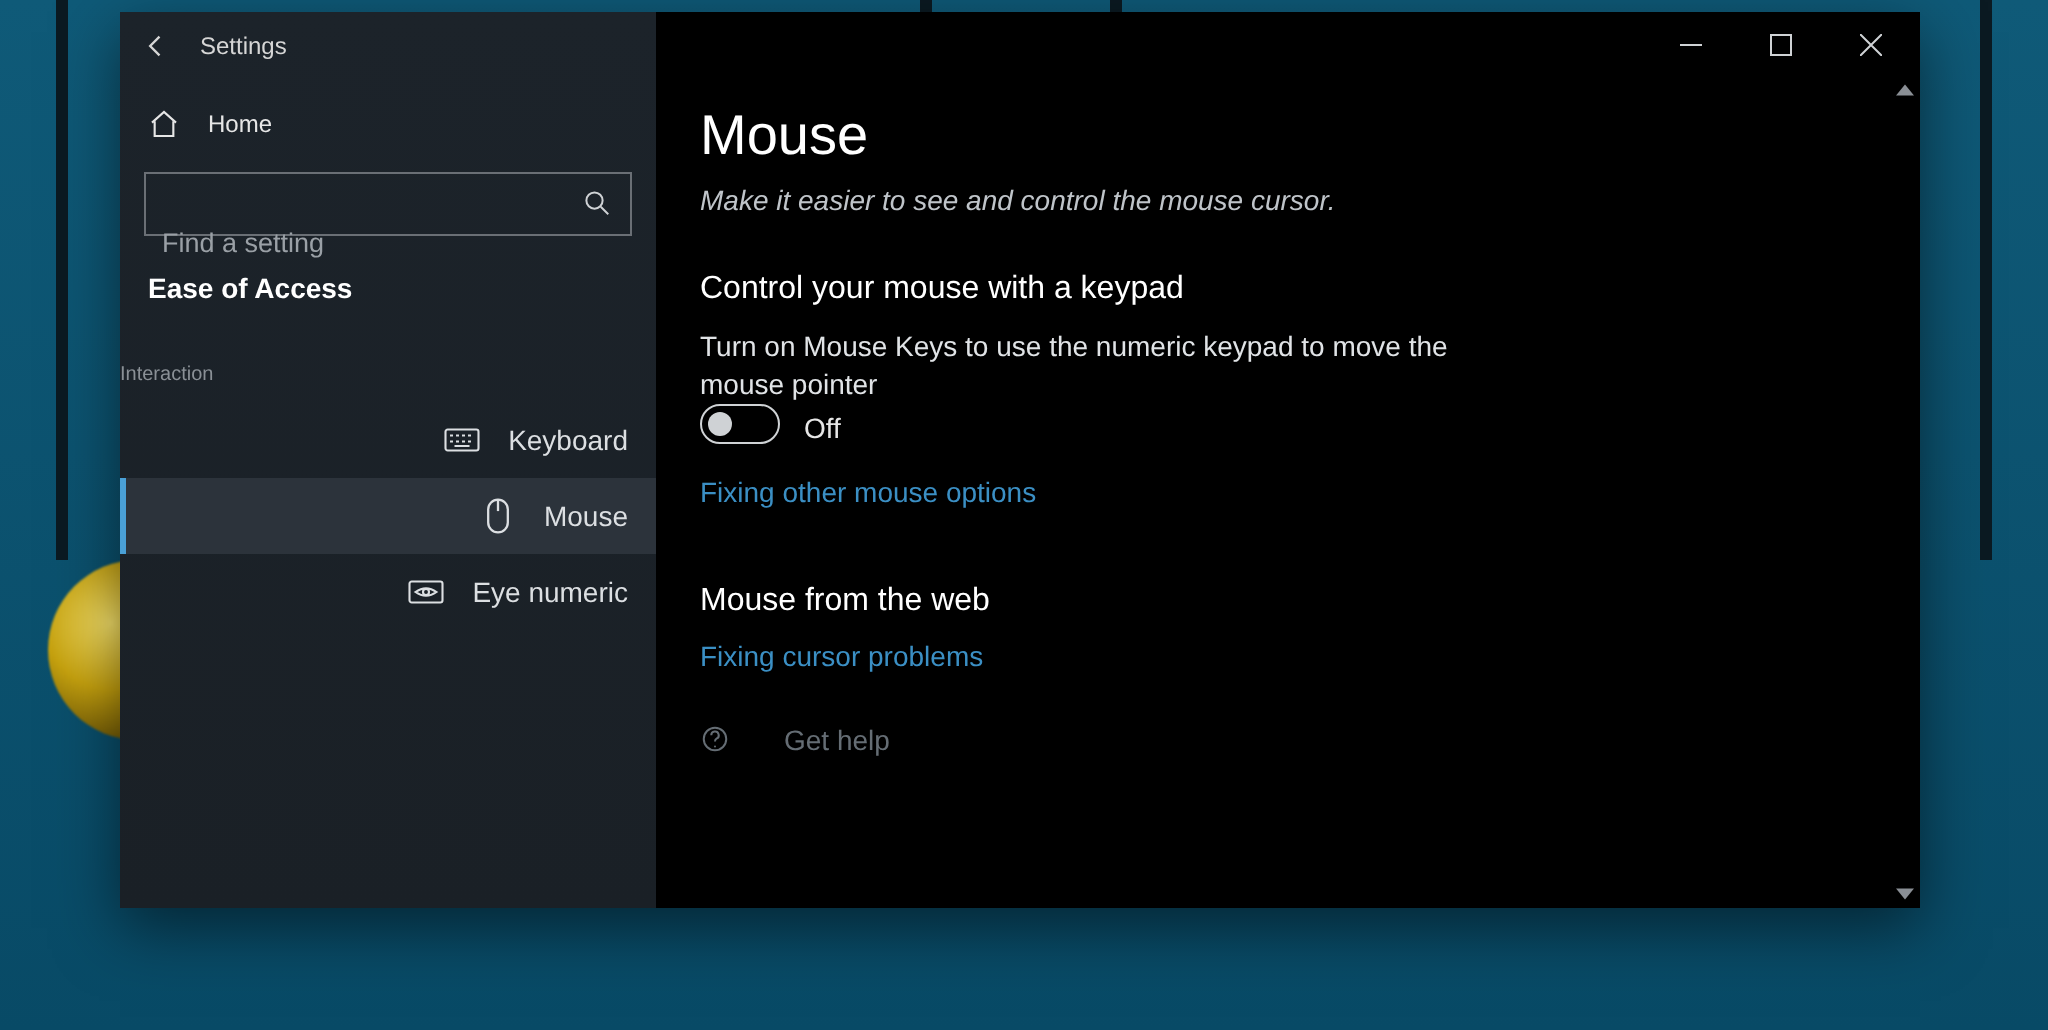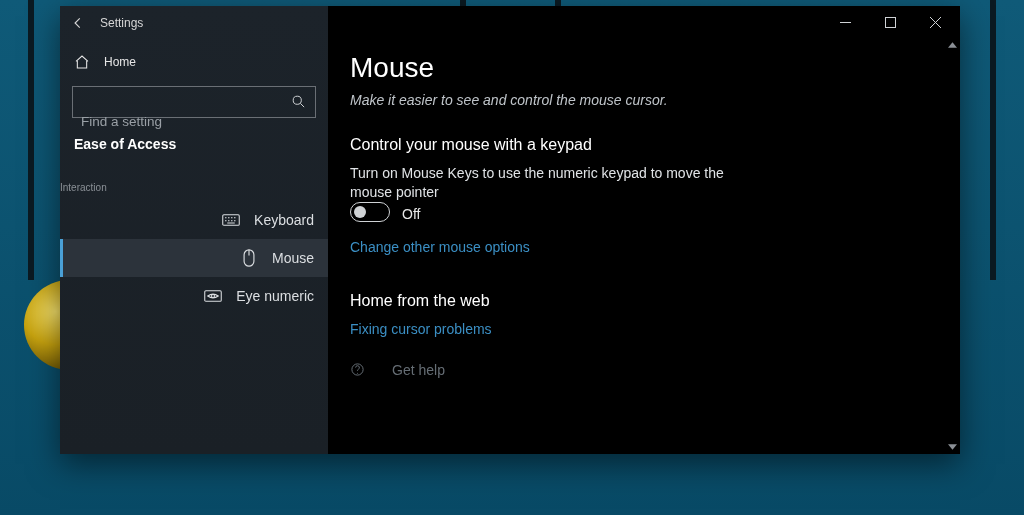--- a/index.html
+++ b/index.html
@@ -302,24 +302,24 @@
       <div class="section-title">Control your mouse with a keypad</div>
       <div class="section-desc">Turn on Mouse Keys to use the numeric keypad to move the mouse pointer</div>
 
       <div class="toggle-row">
         <div class="toggle">
           <div class="knob"></div>
         </div>
         <span class="toggle-label">Off</span>
       </div>
 
-      <span class="link">Change other mouse options</span>
+      <span class="link">Fixing other mouse options</span>
 
       <div class="help-section">
-        <div class="section-title">Home from the web</div>
+        <div class="section-title">Mouse from the web</div>
         <span class="link">Fixing cursor problems</span>
       </div>
 
       <div class="get-help-row">
         <span class="ico">
           <svg width="15" height="15" viewBox="0 0 24 24" stroke-width="1.6">
               <circle cx="12" cy="12" r="9"></circle>
               <path d="M9 9a3 3 0 1 1 4.2 2.7c-.9.5-1.2 1-1.2 2.3"></path>
               <circle cx="12" cy="18" r="0.8" fill="#7f8992" stroke="none"></circle>
             </svg>

